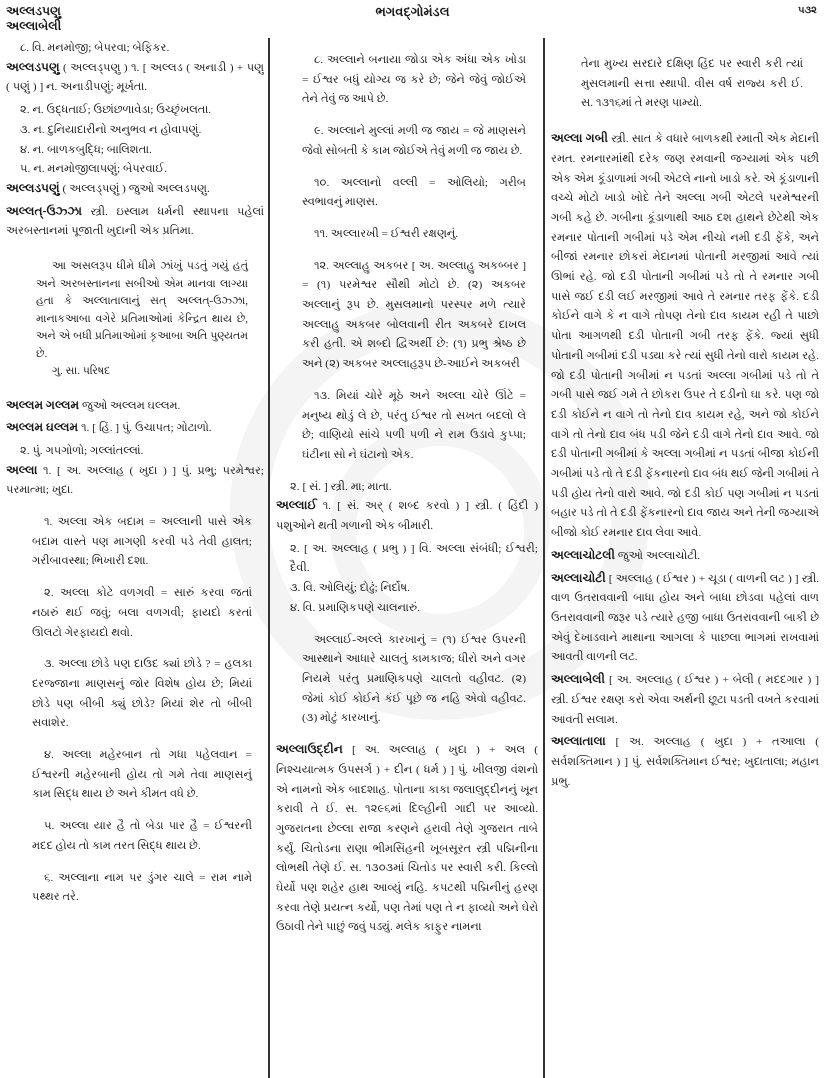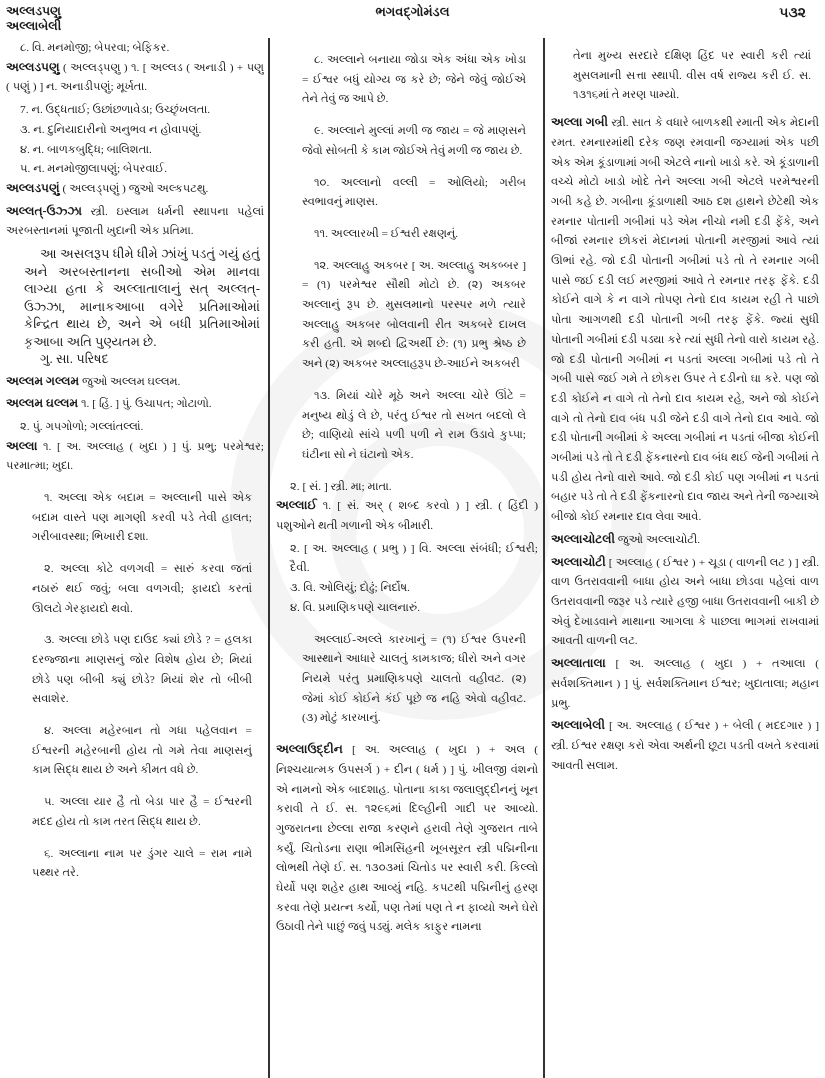--- a/index.html
+++ b/index.html
@@ -19,44 +19,44 @@
     position:absolute; top:0; left:0; width:825px; height:38px;
   }
   .guide {
     position:absolute; left:6px; top:3px; font-weight:bold; font-size:12.5px; line-height:15px;
   }
   .running-title {
     position:absolute; left:0; width:825px; top:4px; text-align:center;
     font-weight:bold; font-size:13px;
   }
   .page-number {
-    position:absolute; right:19px; top:4px; font-weight:bold; font-size:14px;
+    position:absolute; right:8px; top:4px; font-weight:bold; font-size:10px;
   }
   .columns {
     position:absolute; top:38px; left:0; width:818px; height:1040px;font-family:Liberation Serif, serif;
   }
   .col {
     position:absolute; top:0; height:1040px; overflow:hidden;
     font-size:11.4px; line-height:19.7px; text-align:justify;
   }
   .col1 { left:6px; width:258px; }
   .col2 { left:276px; width:262px; }
   .col3 { left:551px; width:268px; }
   .rule {
     position:absolute; top:0; width:1.5px; height:1040px; background:#333;
   }
   .rule1 { left:268px; }
   .rule2 { left:543px; }
   .entry { margin:0 0 3px 0; }
   .hw { font-weight:bold; font-size:12.2px; }
   .sense { padding-left:14px; text-indent:0; margin:0; }
   .sub { padding-left:14px; text-indent:12px; margin:12px; }
-  .body-text { padding-left:14px; margin:8px; }
+  .body-text { padding-left:14px; margin:16px; }
   .note {
-    font-size:13px; line-height:17.5px; padding-left:14px; text-indent:16px; margin:4px;
+    font-size:11px; line-height:17.5px; padding-left:14px; text-indent:16px; margin:16px;
   }
   .src { display:block; text-align:left; }
   p { margin:0; }
 </style>
 </head>
 <body>
 
 <div class="watermark"></div>
 <div class="watermark inner"></div>
 
@@ -68,25 +68,25 @@
   <div class="running-title">ભગવદ્ગોમંડલ</div>
   <div class="page-number">૫૩૨</div>
 </header>
 
 <div class="columns">
   <div class="rule rule1"></div>
   <div class="rule rule2"></div>
   <div class="col col1">
       <p class="sense">૮. વિ. મનમોજી; બેપરવા; બેફિકર.</p>
       <p class="entry"><span class="hw">અલ્લડપણુ</span><span> ( અલ્લડ્પણુ ) ૧. [ અલ્લડ ( અનાડી ) + પણુ ( પણું ) ] ન. અનાડીપણું; મૂર્ખતા.</span></p>
-      <p class="sense">7. ન. ઉદ્ધતાઈ; ઉછાંછળાવેડા; ઉચ્છૃંખલતા.</p>
+      <p class="sense">૨. ન. ઉદ્ધતાઈ; ઉછાંછળાવેડા; ઉચ્છૃંખલતા.</p>
       <p class="sense">૩. ન. દુનિયાદારીનો અનુભવ ન હોવાપણું.</p>
       <p class="sense">૪. ન. બાળકબુદ્ધિ; બાલિશતા.</p>
       <p class="sense">૫. ન. મનમોજીલાપણું; બેપરવાઈ.</p>
-      <p class="entry"><span class="hw">અલ્લડપણું</span><span> ( અલ્લડ્પણું ) જુઓ અલ્કપટથુ.</span></p>
+      <p class="entry"><span class="hw">અલ્લડપણું</span><span> ( અલ્લડ્પણું ) જુઓ અલ્લડપણુ.</span></p>
       <p class="entry"><span class="hw">અલ્લત્-ઉઝ્ઝા</span><span> સ્ત્રી. ઇસ્લામ ધર્મની સ્થાપના પહેલાં અરબસ્તાનમાં પૂજાતી ખુદાની એક પ્રતિમા.</span></p>
       <p class="note"><span>આ અસલરૂપ ધીમે ધીમે ઝાંખું પડતું ગયું હતું અને અરબસ્તાનના સબીઓ એમ માનવા લાગ્યા હતા કે અલ્લાતાલાનું સત્ અલ્લત્-ઉઝ્ઝા, માનાકઆબા વગેરે પ્રતિમાઓમાં કેન્દ્રિત થાય છે, અને એ બધી પ્રતિમાઓમાં કૃઆબા અતિ પુણ્યતમ છે.</span><span class="src">ગુ. સા. પરિષદ</span></p>
       <p class="entry"><span class="hw">અલ્લમ ગલ્લમ</span><span> જુઓ અલ્લમ ઘલ્લમ.</span></p>
       <p class="entry"><span class="hw">અલ્લમ ઘલ્લમ</span><span> ૧. [ હિં. ] પું. ઉચાપત; ગોટાળો.</span></p>
       <p class="sense">૨. પું. ગપગોળો; ગલ્લાંતલ્લાં.</p>
       <p class="entry"><span class="hw">અલ્લા</span><span> ૧. [ અ. અલ્લાહ ( ખુદા ) ] પું. પ્રભુ; પરમેશ્વર; પરમાત્મા; ખુદા.</span></p>
       <p class="sub">૧. અલ્લા એક બદામ = અલ્લાની પાસે એક બદામ વાસ્તે પણ માગણી કરવી પડે તેવી હાલત; ગરીબાવસ્થા; ભિખારી દશા.</p>
       <p class="sub">૨. અલ્લા કોટે વળગવી = સારું કરવા જતાં નઠારું થઈ જવું; બલા વળગવી; ફાયદો કરતાં ઊલટો ગેરફાયદો થવો.</p>
       <p class="sub">૩. અલ્લા છોડે પણ દાઉદ ક્યાં છોડે ? = હલકા દરજ્જાના માણસનું જોર વિશેષ હોય છે; મિયાં છોડે પણ બીબી ક્યું છોડે? મિયાં શેર તો બીબી સવાશેર.</p>
       <p class="sub">૪. અલ્લા મહેરબાન તો ગધા પહેલવાન = ઈશ્વરની મહેરબાની હોય તો ગમે તેવા માણસનું કામ સિદ્ધ થાય છે અને કીમત વધે છે.</p>
@@ -106,16 +106,16 @@
       <p class="sense">૩. વિ. ઓલિયું; દોઢું; નિર્દોષ.</p>
       <p class="sense">૪. વિ. પ્રમાણિકપણે ચાલનારું.</p>
       <p class="sub">અલ્લાઈ-અલ્લે કારખાનું = (૧) ઈશ્વર ઉપરની આસ્થાને આધારે ચાલતું કામકાજ; ધીરો અને વગર નિયમે પરંતુ પ્રમાણિકપણે ચાલતો વહીવટ. (૨) જેમાં કોઈ કોઈને કંઈ પૂછે જ નહિ એવો વહીવટ. (૩) મોટું કારખાનું.</p>
       <p class="entry"><span class="hw">અલ્લાઉદ્દીન</span><span> [ અ. અલ્લાહ ( ખુદા ) + અલ ( નિશ્ચયાત્મક ઉપસર્ગ ) + દીન ( ધર્મ ) ] પું. ખીલજી વંશનો એ નામનો એક બાદશાહ. પોતાના કાકા જલાલુદ્દીનનું ખૂન કરાવી તે ઈ. સ. ૧૨૯૬માં દિલ્હીની ગાદી પર આવ્યો. ગુજરાતના છેલ્લા રાજા કરણને હરાવી તેણે ગુજરાત તાબે કર્યું. ચિતોડના રાણા ભીમસિંહની ખૂબસૂરત સ્ત્રી પદ્મિનીના લોભથી તેણે ઈ. સ. ૧૩૦૩માં ચિતોડ પર સ્વારી કરી. કિલ્લો ઘેર્યો પણ શહેર હાથ આવ્યું નહિ. કપટથી પદ્મિનીનું હરણ કરવા તેણે પ્રયત્ન કર્યો, પણ તેમાં પણ તે ન ફાવ્યો અને ઘેરો ઉઠાવી તેને પાછું જવું પડ્યું. મલેક કાફુર નામના</span></p>
     </div>
   <div class="col col3">
       <p class="body-text">તેના મુખ્ય સરદારે દક્ષિણ હિંદ પર સ્વારી કરી ત્યાં મુસલમાની સત્તા સ્થાપી. વીસ વર્ષ રાજ્ય કરી ઈ. સ. ૧૩૧૬માં તે મરણ પામ્યો.</p>
       <p class="entry"><span class="hw">અલ્લા ગબી</span><span> સ્ત્રી. સાત કે વધારે બાળકથી રમાતી એક મેદાની રમત. રમનારમાંથી દરેક જણ રમવાની જગ્યામાં એક પછી એક એમ કૂંડાળામાં ગબી એટલે નાનો ખાડો કરે. એ કૂંડાળાની વચ્ચે મોટો ખાડો ખોદે તેને અલ્લા ગબી એટલે પરમેશ્વરની ગબી કહે છે. ગબીના કૂંડાળાથી આઠ દશ હાથને છેટેથી એક રમનાર પોતાની ગબીમાં પડે એમ નીચો નમી દડી ફેંકે, અને બીજાં રમનાર છોકરાં મેદાનમાં પોતાની મરજીમાં આવે ત્યાં ઊભાં રહે. જો દડી પોતાની ગબીમાં પડે તો તે રમનાર ગબી પાસે જઈ દડી લઈ મરજીમાં આવે તે રમનાર તરફ ફેંકે. દડી કોઈને વાગે કે ન વાગે તોપણ તેનો દાવ કાયમ રહી તે પાછો પોતા આગળથી દડી પોતાની ગબી તરફ ફેંકે. જ્યાં સુધી પોતાની ગબીમાં દડી પડ્યા કરે ત્યાં સુધી તેનો વારો કાયમ રહે. જો દડી પોતાની ગબીમાં ન પડતાં અલ્લા ગબીમાં પડે તો તે ગબી પાસે જઈ ગમે તે છોકરા ઉપર તે દડીનો ઘા કરે. પણ જો દડી કોઈને ન વાગે તો તેનો દાવ કાયમ રહે, અને જો કોઈને વાગે તો તેનો દાવ બંધ પડી જેને દડી વાગે તેનો દાવ આવે. જો દડી પોતાની ગબીમાં કે અલ્લા ગબીમાં ન પડતાં બીજા કોઈની ગબીમાં પડે તો તે દડી ફેંકનારનો દાવ બંધ થઈ જેની ગબીમાં તે પડી હોય તેનો વારો આવે. જો દડી કોઈ પણ ગબીમાં ન પડતાં બહાર પડે તો તે દડી ફેંકનારનો દાવ જાય અને તેની જગ્યાએ બીજો કોઈ રમનાર દાવ લેવા આવે.</span></p>
       <p class="entry"><span class="hw">અલ્લાચોટલી</span><span> જુઓ અલ્લાચોટી.</span></p>
       <p class="entry"><span class="hw">અલ્લાચોટી</span><span> [ અલ્લાહ ( ઈશ્વર ) + ચૂડા ( વાળની લટ ) ] સ્ત્રી. વાળ ઉતરાવવાની બાધા હોય અને બાધા છોડવા પહેલાં વાળ ઉતરાવવાની જરૂર પડે ત્યારે હજી બાધા ઉતરાવવાની બાકી છે એવું દેખાડવાને માથાના આગલા કે પાછલા ભાગમાં રાખવામાં આવતી વાળની લટ.</span></p>
+      <p class="entry"><span class="hw">અલ્લાબેલી</span><span> [ અ. અલ્લાહ ( ઈશ્વર ) + બેલી ( મદદગાર ) ] સ્ત્રી. ઈશ્વર રક્ષણ કરો એવા અર્થની છૂટા પડતી વખતે કરવામાં આવતી સલામ.</span></p>
       <p class="entry"><span class="hw">અલ્લાતાલા</span><span> [ અ. અલ્લાહ ( ખુદા ) + તઆલા ( સર્વશક્તિમાન ) ] પું. સર્વશક્તિમાન ઈશ્વર; ખુદાતાલા; મહાન પ્રભુ.</span></p>
-      <p class="entry"><span class="hw">અલ્લાબેલી</span><span> [ અ. અલ્લાહ ( ઈશ્વર ) + બેલી ( મદદગાર ) ] સ્ત્રી. ઈશ્વર રક્ષણ કરો એવા અર્થની છૂટા પડતી વખતે કરવામાં આવતી સલામ.</span></p>
     </div>
 </div>
 
 </body></html>

